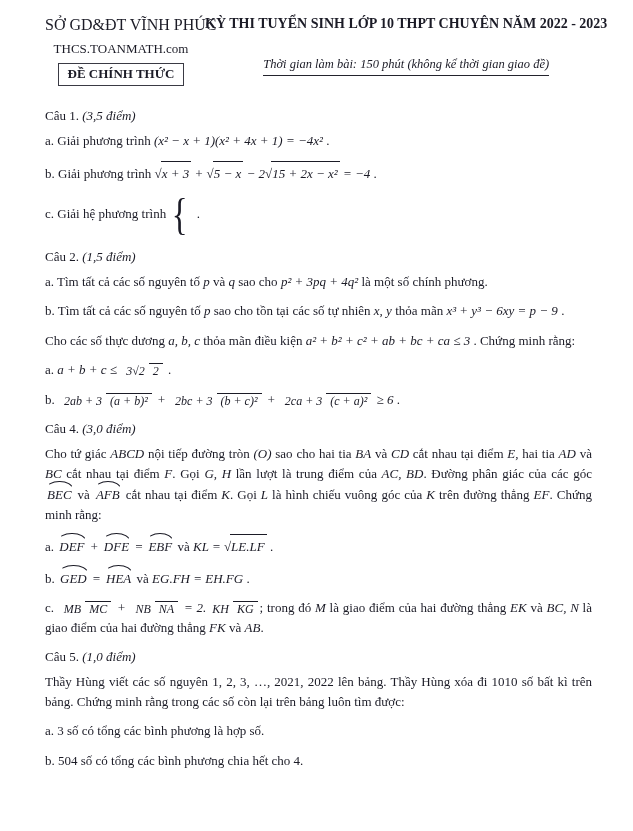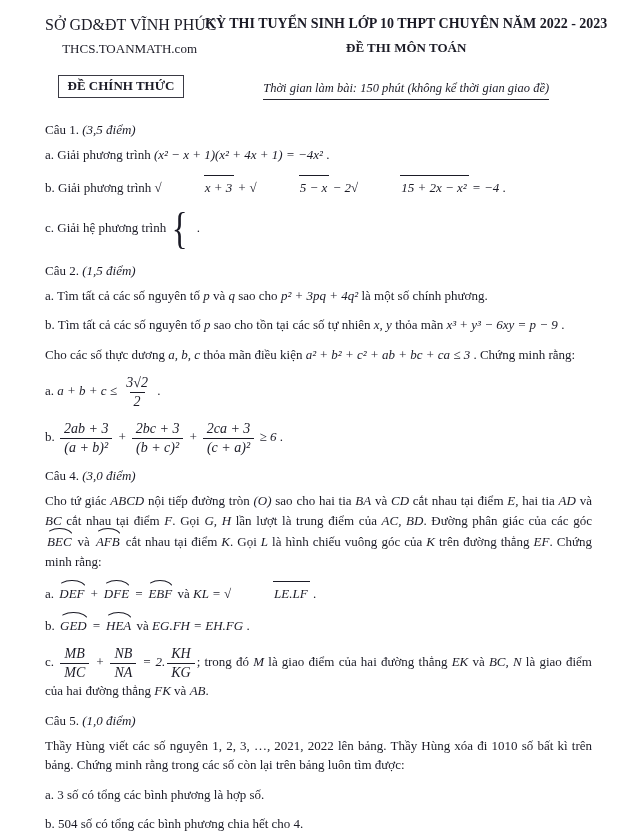--- a/index.html
+++ b/index.html
@@ -13,22 +13,22 @@
     padding:16px 41px 10px 45px;
     font-family:"Liberation Serif", serif;
     font-size:13px;
     color:#1b1b26;
   }
   
   .header{display:flex;align-items:flex-start;}
   .h-left{width:152px;text-align:center;flex-shrink:0;}
   .h-right{flex:1;text-align:center;margin-left:8px;}
   .org{font-weight:normal;font-size:16px;white-space:nowrap;}
-  .site{font-size:13px;margin-top:7px;text-align:right;}
-  .stamp-wrap{margin-top:18px;}
+  .site{font-size:13px;margin-top:7px;}
+  .stamp-wrap{margin-top:6px;}
   .stamp{
     display:inline-block;font-weight:bold;font-size:13px;
     border:1px solid #3a3a44;padding:2px 9px 3px;
   }
   .title{font-weight:bold;font-size:14px;white-space:nowrap;}
   .subject{font-weight:bold;font-size:13px;margin-top:8px;}
   .duration-wrap{margin-top:24px;}
   .duration{
     display:inline-block;font-style:italic;font-size:12.5px;
     border-bottom:1.6px solid #23232d;padding-bottom:3px;
@@ -38,27 +38,27 @@
   .block{margin:6px 0;}
   .heading{margin:12px 0 7px;}
   .para{text-align:justify;margin:6px 0 10px;line-height:1.5;}
   .tb{font-weight:normal;}
   .ti{font-style:italic;}
   
   .sqrt{display:inline-block;white-space:nowrap;font-style:italic;}
   .sqrt::before{content:"\221A";font-style:normal;letter-spacing:-1px;}
   .sqrt .rad{
     display:inline-block;border-top:1.2px solid currentColor;
-    padding:4px 2px 0 1px;line-height:1.2;margin-left:43px;
+    padding:4px 2px 0 1px;line-height:1.2;
   }
   
   .frac{
-    display:inline-flex;flex-direction:column;align-items:center;
+    display:inline-flex;flex-direction:row;align-items:flex-end;
     vertical-align:middle;line-height:1.25;font-style:italic;
-    margin:0 2px;font-size:14px;
+    margin:0 2px;font-size:12px;
   }
   .frac .fnum{padding:0 4px;}
   .frac .fden{border-top:1.1px solid currentColor;padding:0 4px;}
   
   .hat{font-style:italic;position:relative;display:inline-block;padding:2px 2px 0;}
   .hat::before{
     content:"";position:absolute;left:1px;right:1px;top:-2px;height:6px;
     border:1.3px solid transparent;border-top-color:currentColor;
     border-radius:50% / 100% 100% 0 0;
   }
@@ -77,21 +77,20 @@
   <div class="header">
     <div class="h-left">
       <div class="org">SỞ GD&amp;ĐT VĨNH PHÚC</div>
       <div class="site">THCS.TOANMATH.com</div>
       <div class="stamp-wrap">
         <span class="stamp">ĐỀ CHÍNH THỨC</span>
       </div>
     </div>
     <div class="h-right">
       <div class="title">KỲ THI TUYỂN SINH LỚP 10 THPT CHUYÊN NĂM 2022 - 2023</div>
-      <div class="subject">ĐỀ THI MÔN TOÁN</div>
       <div class="duration-wrap">
         <span class="duration">Thời gian làm bài: 150 phút (không kể thời gian giao đề)</span>
       </div>
     </div>
   </div>
 
   <div class="content" id="content">
       <div class="block heading"><span class="tb">Câu 1. </span><span class="ti">(3,5 điểm)</span></div>
       <div class="block para"><span>a. Giải phương trình </span><span class="ti">(x² − x + 1)(x² + 4x + 1) = −4x²</span><span> .</span></div>
       <div class="block para"><span>b. Giải phương trình </span><span class="sqrt"><span class="rad">x + 3</span></span><span class="ti"> + </span><span class="sqrt"><span class="rad">5 − x</span></span><span class="ti"> − 2</span><span class="sqrt"><span class="rad">15 + 2x − x²</span></span><span class="ti"> = −4</span><span> .</span></div>

